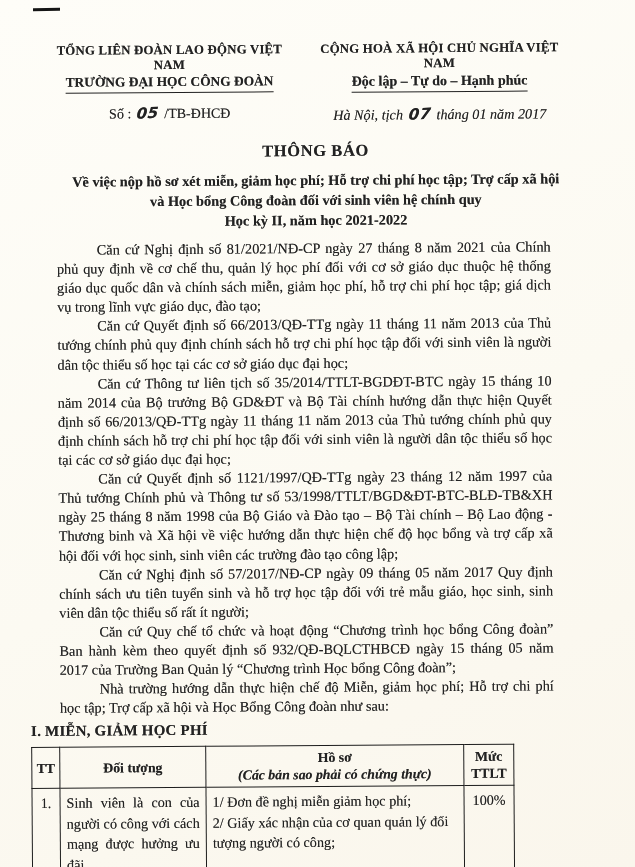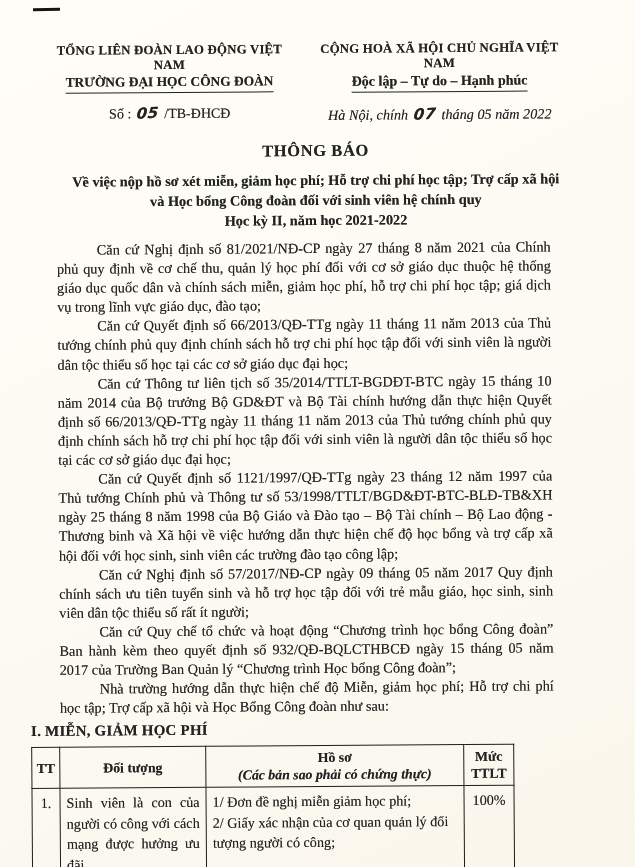--- a/index.html
+++ b/index.html
@@ -56,23 +56,23 @@
         <div class="so-line">
           <span>Số :</span>
           <span class="hand">05</span>
           <span>/TB-ĐHCĐ</span>
         </div>
       </div>
       <div class="header-right">
         <div class="h-line1">CỘNG HOÀ XÃ HỘI CHỦ NGHĨA VIỆT NAM</div>
         <div class="motto"><span>Độc lập – Tự do – Hạnh phúc</span></div>
         <div class="date-line">
-          <span>Hà Nội, chính</span>
+          <span>Hà Nội, tịch</span>
           <span class="hand">07</span>
-          <span>tháng 05 năm 2022</span>
+          <span>tháng 01 năm 2017</span>
         </div>
       </div>
     </div>
 
     <div class="title">THÔNG BÁO</div>
     <div class="subtitle">Về việc nộp hồ sơ xét miễn, giảm học phí; Hỗ trợ chi phí học tập; Trợ cấp xã hội và Học bổng Công đoàn đối với sinh viên hệ chính quy</div>
     <div class="subtitle2">Học kỳ II, năm học 2021-2022</div>
 
     <div class="bodytext">
       <p>Căn cứ Nghị định số 81/2021/NĐ-CP ngày 27 tháng 8 năm 2021 của Chính phủ quy định về cơ chế thu, quản lý học phí đối với cơ sở giáo dục thuộc hệ thống giáo dục quốc dân và chính sách miễn, giảm học phí, hỗ trợ chi phí học tập; giá dịch vụ trong lĩnh vực giáo dục, đào tạo;</p>

